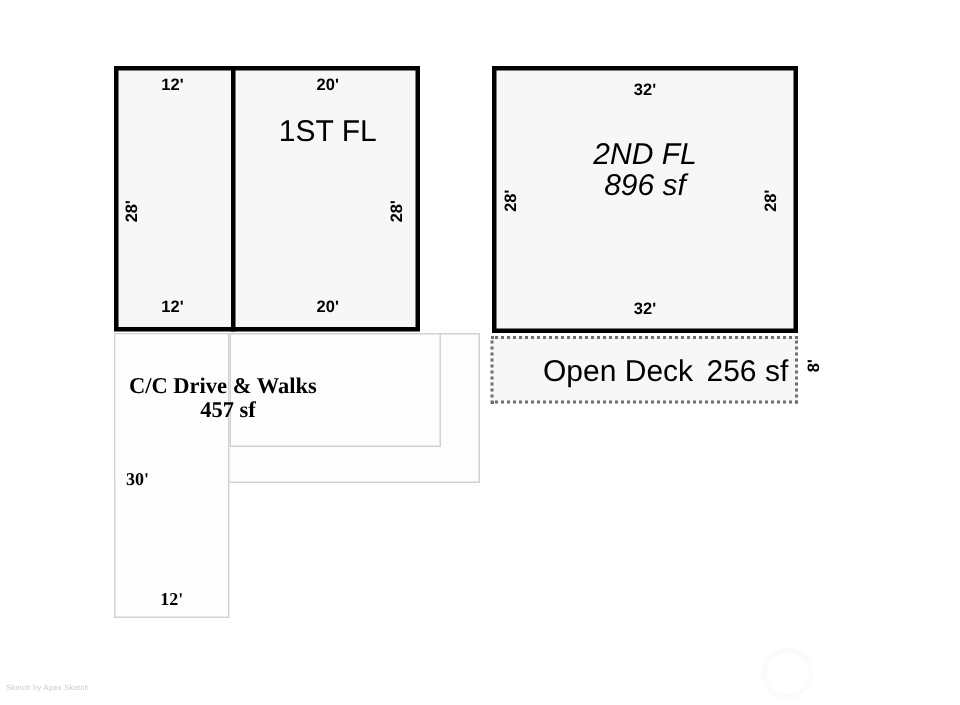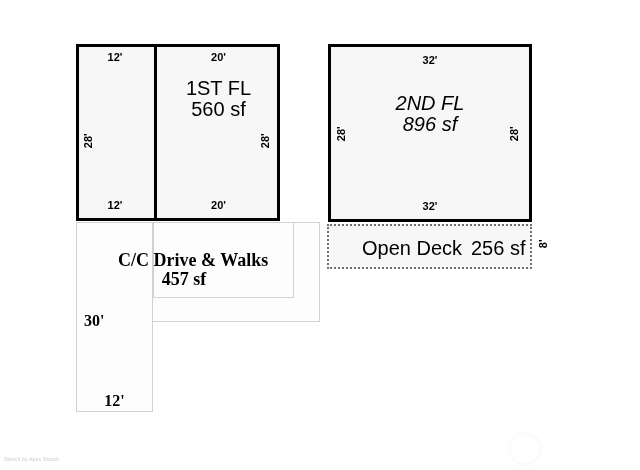--- a/index.html
+++ b/index.html
@@ -54,21 +54,21 @@
     color: #000000;
     line-height: 1.05;
   }
 
   .dim {
     font-size: 11px;
     font-weight: bold;
     font-family: "Liberation Sans", sans-serif;
   }
   .dim-serif {
-    font-size: 16px;
+    font-size: 12px;
     font-weight: bold;
     font-family: "Liberation Serif", serif;
   }
   .dim-vert {
     transform: rotate(-90deg);
     transform-origin: 50% 50%;
   }
 
   .area-name {
     font-size: 20px;
@@ -78,24 +78,23 @@
   }
   .area-name .ln { display: block; }
 
   .deck-name {
     font-size: 20px;
     font-family: "Liberation Sans", sans-serif;
   }
 
   .improve-name {
     font-family: "Liberation Serif", serif;
-    font-size: 18px;
+    font-size: 15px;
     font-weight: bold;
     text-align: left;
-    margin-left: 32px;
   }
   .improve-name .ln2 { display: block; text-align: center; }
 
   
   .watermark-text {
     position: absolute;
     left: 4px;
     top: 456px;
     font-size: 5px;
     font-family: "Liberation Sans", sans-serif;
@@ -127,21 +126,20 @@
 
 
   <div class="lbl dim dim-vert" style="left:79px; top:135px; width:20px; text-align:center;">28'</div>
 
   <div class="lbl dim" style="left:76px; top:200px; width:78px; text-align:center;">12'</div>
 
   <div class="lbl dim" style="left:157px; top:52px; width:123px; text-align:center;">20'</div>
 
   <div class="lbl area-name" style="left:157px; top:78px; width:123px;">
     <span class="ln">1ST FL</span>
-    <span class="ln">560 sf</span>
   </div>
 
   <div class="lbl dim dim-vert" style="left:256px; top:135px; width:20px; text-align:center;">28'</div>
 
   <div class="lbl dim" style="left:157px; top:200px; width:123px; text-align:center;">20'</div>
 
   <div class="abs area-box" style="left:328px; top:44px; width:204px; height:178px;"></div>
 
   <div class="lbl dim" style="left:328px; top:55px; width:204px; text-align:center;">32'</div>
 

